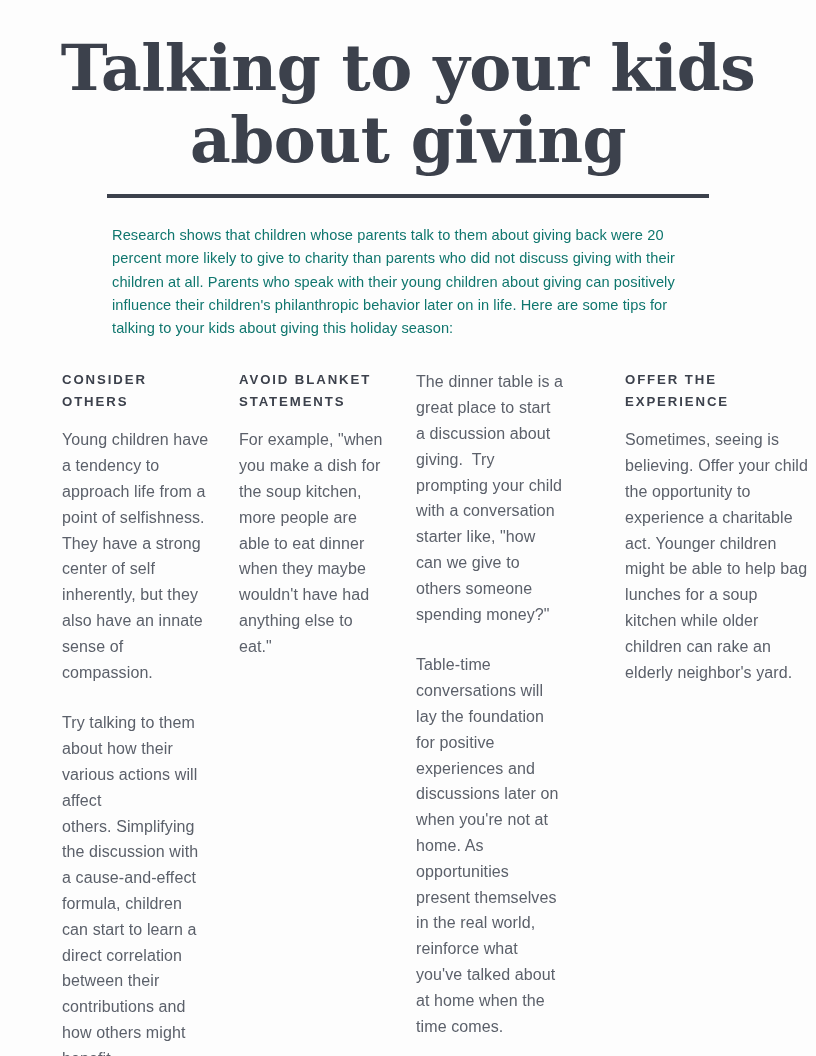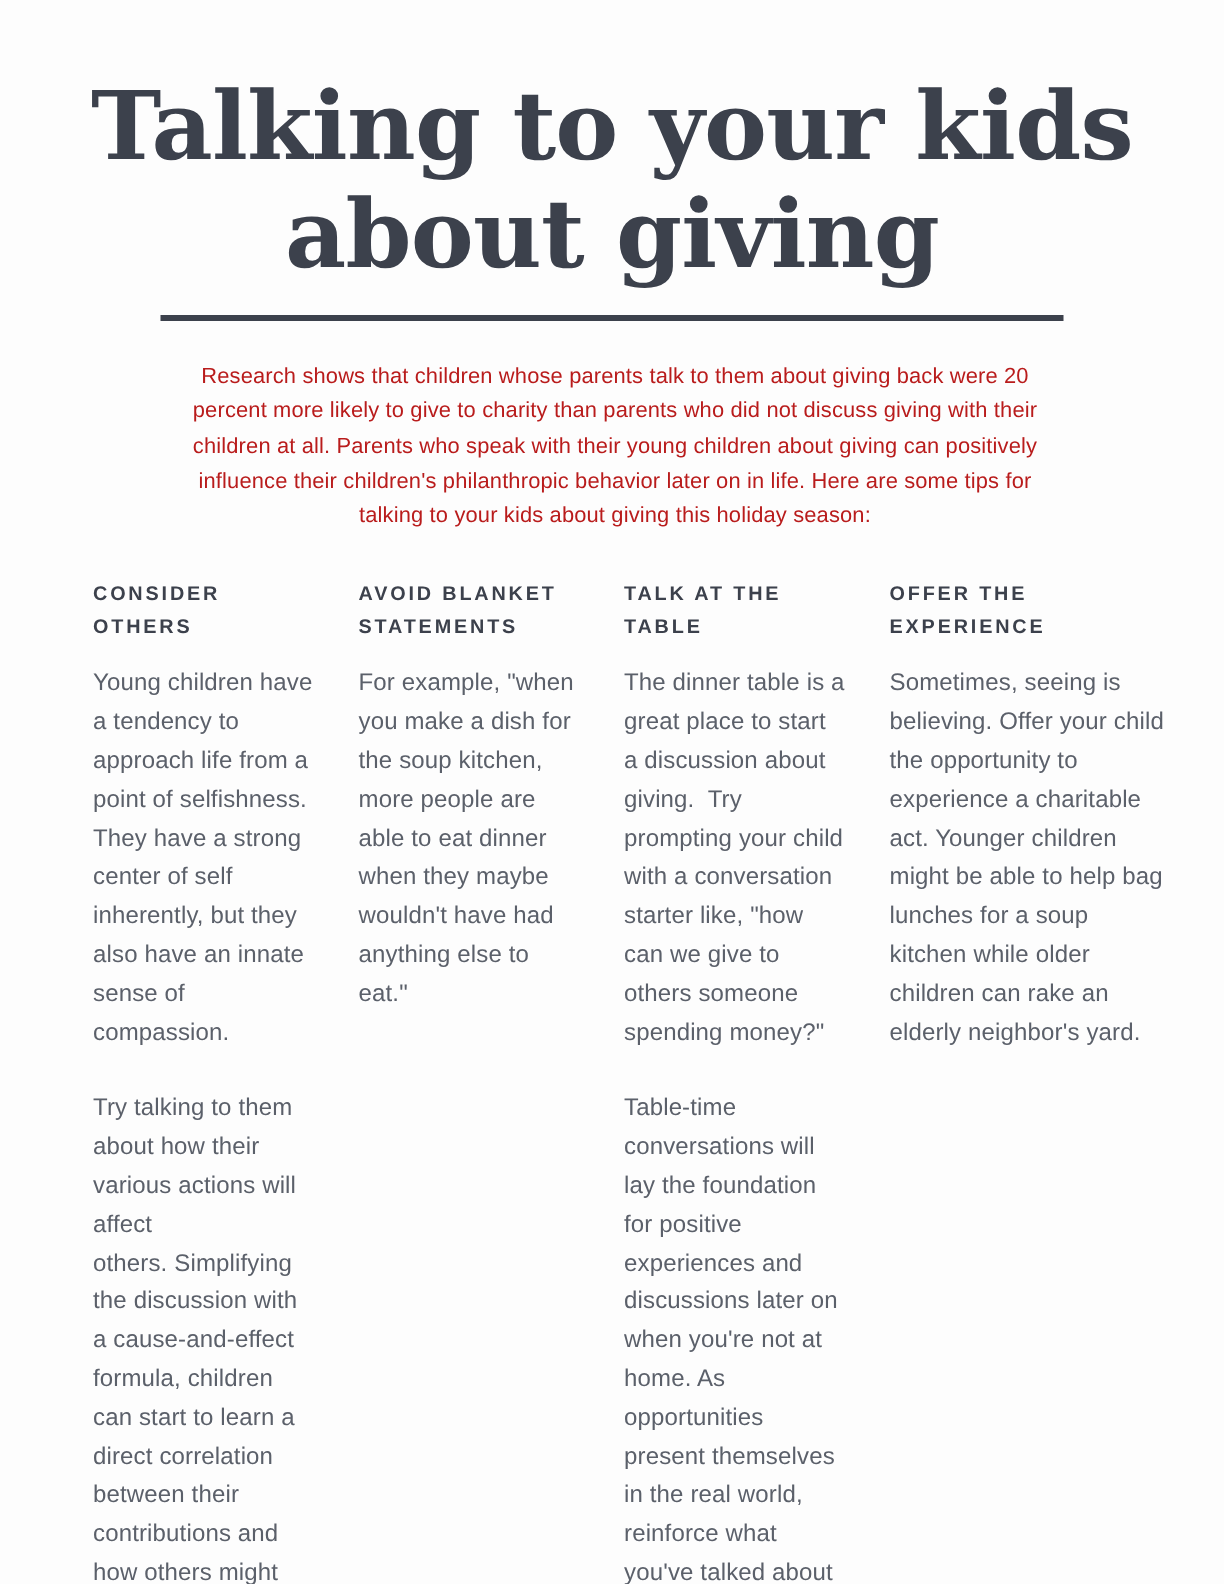--- a/index.html
+++ b/index.html
@@ -12,21 +12,21 @@
     height: 1056px;
     background: #fdfdfd;
     font-family: "Liberation Sans", sans-serif;
     color: #5b606a;
     overflow: hidden;
     position: relative;
   }
 
   
   #header {
-    padding-top: 48px;
+    padding-top: 32px;
   }
   #page-title {
     font-family: "DejaVu Serif", "Liberation Serif", serif;
     font-weight: 700;
     font-size: 63px;
     line-height: 72px;
     letter-spacing: -0.5px;
     color: #3c414c;
     text-align: center;
     margin: 0 55px;
@@ -37,39 +37,38 @@
     height: 4px;
     background: #3c414c;
     margin: 12px auto 0 auto;
   }
 
   
   #intro {
     margin: 26px 108px 0 112px;
     font-size: 14.6px;
     line-height: 23.3px;
-    color: #b91c1c;
+    color: #0f766e;
     letter-spacing: 0.1px;
-    text-align: center;
   }
 
   
   #columns {
     display: flex;
     margin: 29px 0 0 0;
     padding: 0 52px 0 62px;
     gap: 0;
     align-items: flex-start;
   }
   .column {
     width: 177px;
     padding-right: 29px;
     flex: 0 0 177px;
   }
-  .column.last { flex: 0 0 185px; width: 185px; padding-right: 0; }
+  .column.last { flex: 0 0 185px; width: 185px; padding-right: 0; margin-left: 32px; }
 
   .col-heading {
     font-size: 13.2px;
     font-weight: 700;
     letter-spacing: 1.9px;
     line-height: 22px;
     color: #3c414c;
     margin: 0 0 14px 0;
     text-transform: uppercase;
   }
@@ -101,21 +100,20 @@
     <p class="col-para">Try talking to them about how their various actions will affect
 others. Simplifying the discussion with a cause-and-effect formula, children can start to learn a direct correlation between their contributions and how others might benefit.</p>
   </div>
 
   <div class="column">
     <h2 class="col-heading">AVOID BLANKET STATEMENTS</h2>
     <p class="col-para">For example, "when you make a dish for the soup kitchen, more people are able to eat dinner when they maybe wouldn't have had anything else to eat."</p>
   </div>
 
   <div class="column">
-    <h2 class="col-heading">TALK AT THE TABLE</h2>
     <p class="col-para">The dinner table is a great place to start a discussion about giving.  Try prompting your child with a conversation starter like, "how can we give to others someone spending money?"</p>
     <p class="col-para">Table-time conversations will lay the foundation for positive experiences and discussions later on when you're not at home. As opportunities present themselves in the real world, reinforce what you've talked about at home when the time comes.</p>
   </div>
 
   <div class="column last">
     <h2 class="col-heading">OFFER THE EXPERIENCE</h2>
     <p class="col-para">Sometimes, seeing is believing. Offer your child the opportunity to experience a charitable act. Younger children might be able to help bag lunches for a soup kitchen while older children can rake an elderly neighbor's yard.</p>
   </div>
 
 </div>

